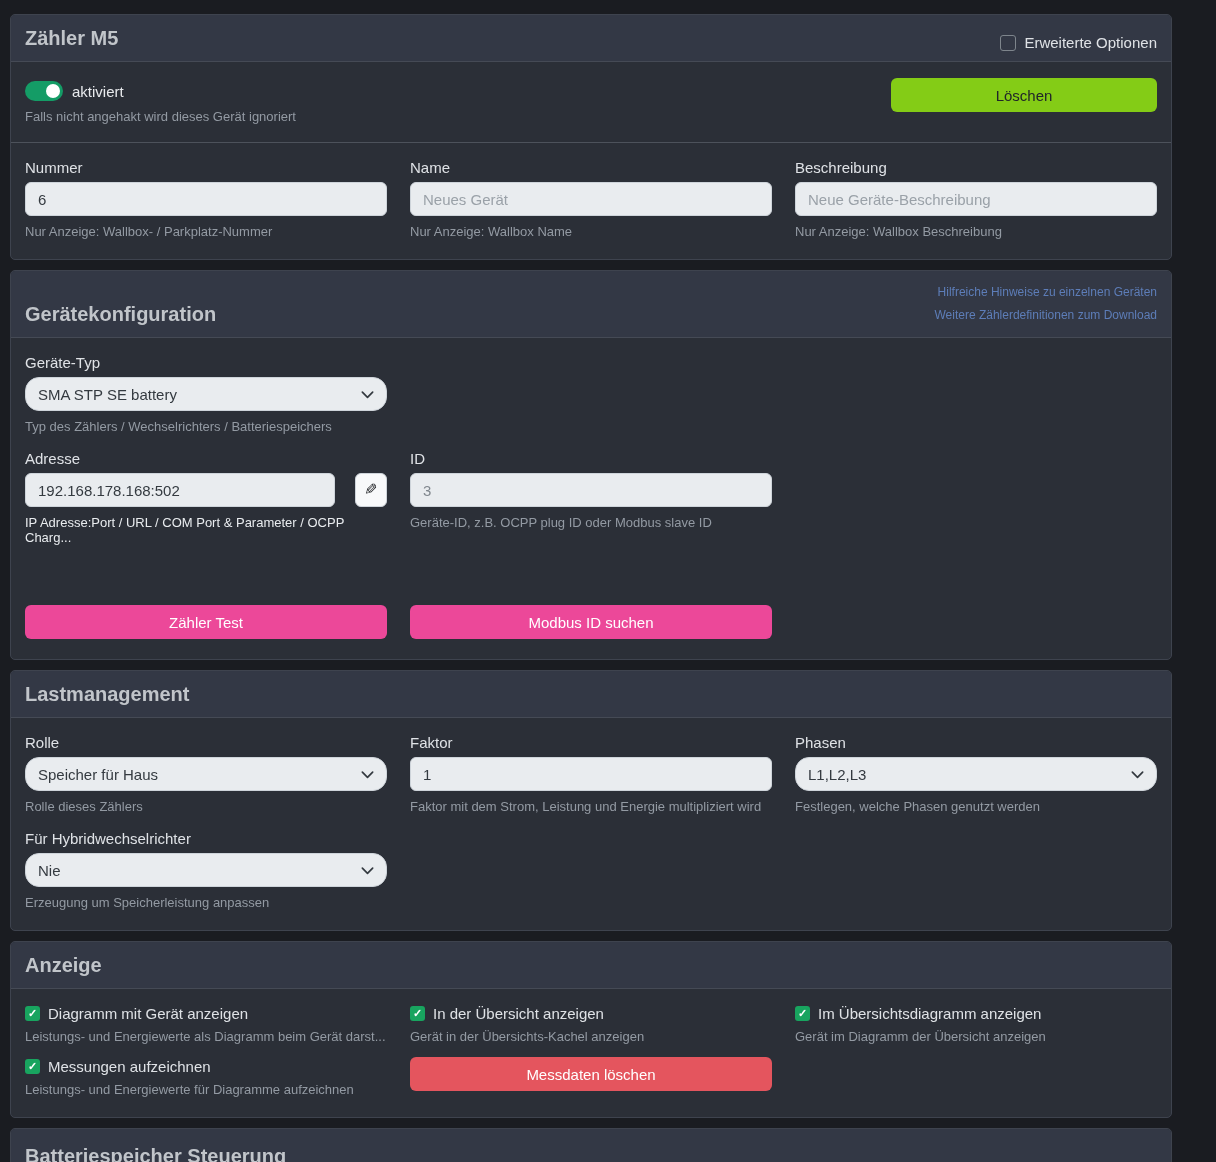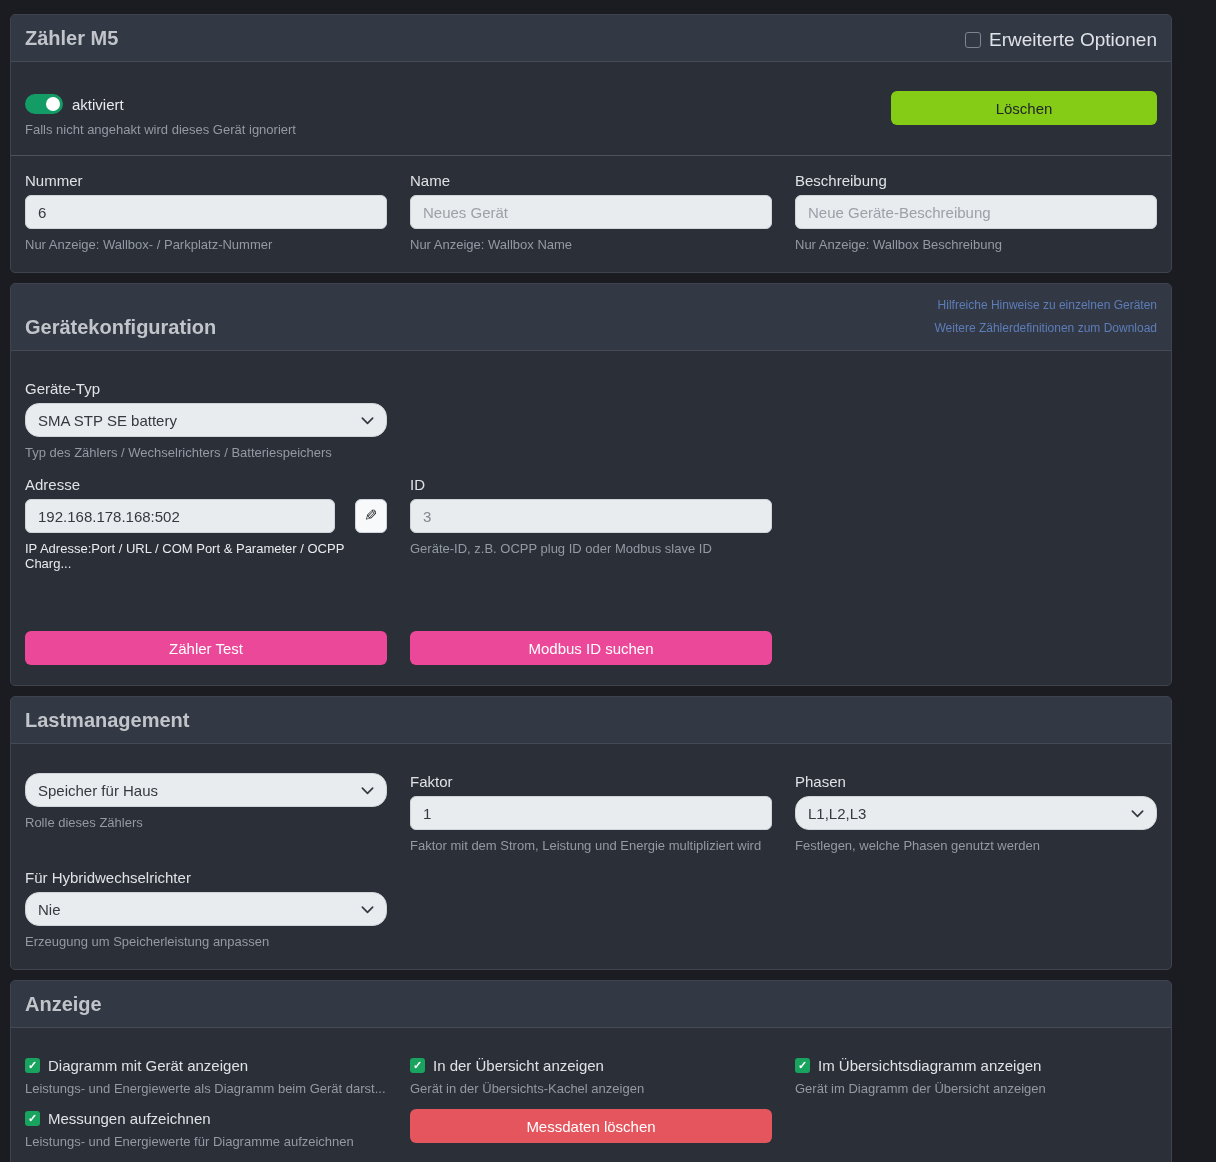--- a/index.html
+++ b/index.html
@@ -19,21 +19,21 @@
     margin-bottom:10px;
     overflow:hidden;
   }
   .card-header {
     background:#333845;
     border-bottom:1px solid #454a55;
     padding:10px 14px;
     display:flex; justify-content:space-between; align-items:flex-end;
   }
   .card-title { font-size:20px; font-weight:700; color:#c1c5ca; line-height:26px; }
-  .card-body { padding:29px 14px 20px 14px; }
+  .card-body { padding:16px 14px 20px 14px; }
 
   .row3 { display:grid; grid-template-columns:repeat(3,1fr); column-gap:23px; }
 
   .label { font-size:15px; color:#dfe2e6; margin-bottom:6px; }
   .hint  { font-size:13px; color:#939aa3; margin-top:8px; line-height:15px; }
   .hint-strong { color:#e9ecef; font-weight:400; }
 
   .input {
     width:100%; height:34px;
     background:#e9ecef; color:#343a40;
@@ -78,21 +78,21 @@
   .toggle-label { font-size:15px; color:#e8eaed; }
 
   .divider { border:0; border-top:1px solid #4d525b; margin:18px -14px 0 -14px; }
   .fields-row { margin-top:16px; }
 
   .chk {
     width:16px; height:16px; border:1px solid #7e858c; border-radius:3px;
     background:transparent; flex:none; cursor:pointer;
   }
   .chk-row { display:flex; align-items:center; gap:8px; }
-  .chk-row .chk-label { font-size:19px; color:#dfe2e6; }
+  .chk-row .chk-label { font-size:15px; color:#dfe2e6; }
 
   .cb {
     width:15px; height:15px; border-radius:3px; background:#18a45f;
     display:flex; align-items:center; justify-content:center; flex:none;
   }
   .cb .tick { color:#ffffff; font-size:11px; font-weight:700; line-height:1; }
   .check-item { display:flex; align-items:center; gap:8px; cursor:pointer; }
   .check-item .cb-label { font-size:15px; color:#dfe2e6; }
   .check-block + .check-block { margin-top:14px; }
   .check-block .hint { margin-top:7px; }
@@ -212,20 +212,21 @@
     </div>
   </div>
 
   <div class="card">
     <div class="card-header">
       <div class="card-title">Lastmanagement</div>
     </div>
     <div class="card-body">
       <div class="row3">
         <div>
+          <div class="label">Rolle</div>
           <div class="select">
             <span class="select-value">Speicher für Haus</span>
             <span class="chev"><svg width="15" height="15" viewBox="0 0 16 16">
                   <path d="M2.5 5.5l5.5 5.5 5.5-5.5" stroke="#343a40" stroke-width="1.8" fill="none" stroke-linecap="round" stroke-linejoin="round"></path>
                 </svg></span>
           </div>
           <div class="hint">Rolle dieses Zählers</div>
         </div>
         <div>
           <div class="label">Faktor</div>

